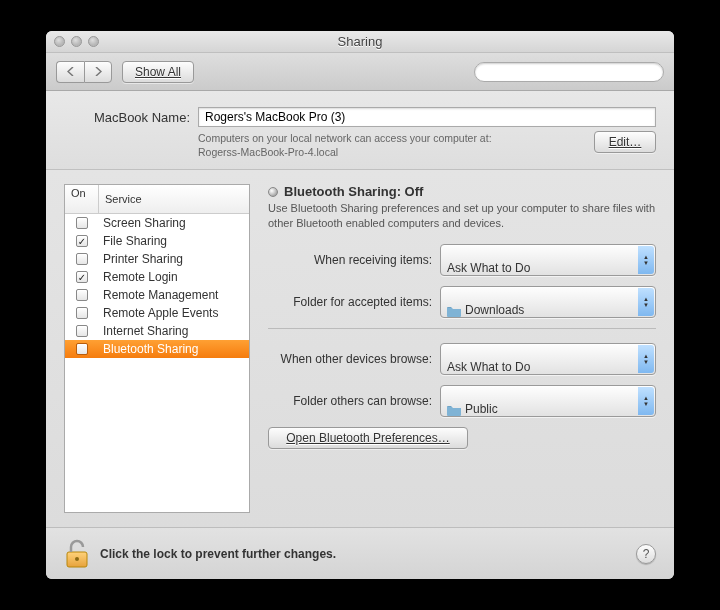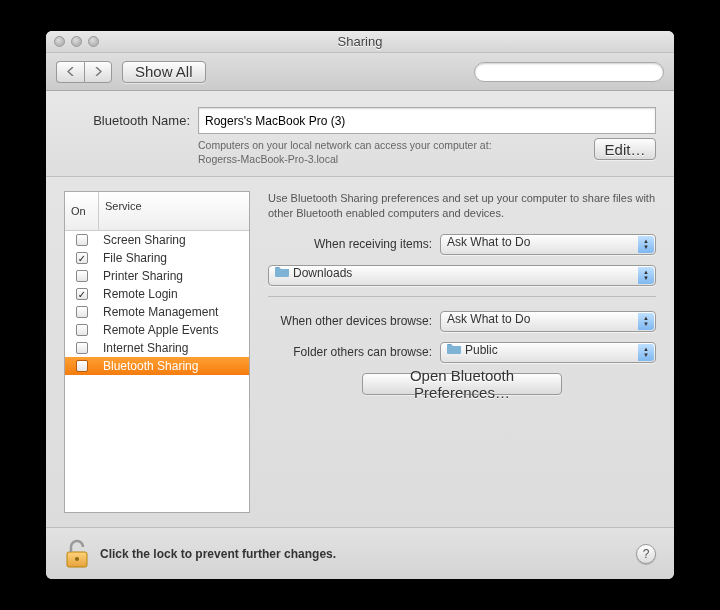--- a/index.html
+++ b/index.html
@@ -60,25 +60,26 @@
     font-size: 11px;
   }
   .nav-seg button:first-child { border-radius: 4px 0 0 4px; border-right: none; }
   .nav-seg button:last-child { border-radius: 0 4px 4px 0; }
   .aqua-btn {
     height: 22px;
     padding: 0 12px;
     background: linear-gradient(to bottom, #fdfdfd, #dcdcdc);
     border: 1px solid #999;
     border-radius: 4px;
-    font-size: 15px;
+    font-size: 12px;
     color: #333;
     text-shadow: 0 1px 0 #fff;
     display: flex; align-items: center; justify-content: center;
     box-shadow: 0 1px 0 rgba(255,255,255,0.5);
+    text-decoration: underline;
   }
   .search-wrap { margin-left: auto; }
   .search {
     width: 190px; height: 20px;
     border-radius: 10px;
     border: 1px solid #aaa;
     background: #fff;
     padding: 0 8px 0 22px;
     font-size: 12px;
     box-shadow: inset 0 1px 2px rgba(0,0,0,0.2);
@@ -89,21 +90,21 @@
   .content { flex: 1; display: flex; flex-direction: column; }
 
   .name-section {
     padding: 16px 18px 10px 18px;
     border-bottom: 1px solid #c0c0c0;
     background: linear-gradient(to bottom, #e8e8e8, #dedede);
   }
   .name-row { display: flex; align-items: center; gap: 8px; margin-bottom: 4px; }
   .name-label { width: 126px; text-align: right; font-size: 13px; }
   .name-input {
-    flex: 1; height: 27px;
+    flex: 1; height: 20px;
     border: 1px solid #aaa;
     background: #fff;
     padding: 0 6px;
     font-size: 12px;
     box-shadow: inset 0 1px 2px rgba(0,0,0,0.15);
   }
   .name-desc {
     margin-left: 134px;
     font-size: 10.5px;
     color: #666;
@@ -127,21 +128,21 @@
     border: 1px solid #aaa;
     display: flex;
     flex-direction: column;
   }
   .list-header {
     display: flex;
     background: linear-gradient(to bottom, #fff, #eee);
     border-bottom: 1px solid #ccc;
     font-size: 11px;
   }
-  .col-on { width: 34px; padding: 13px 6px; border-right: 1px solid #ccc; }
+  .col-on { width: 34px; padding: 2px 6px; border-right: 1px solid #ccc; }
   .col-service { flex: 1; padding: 8px 6px; }
   .list-body { flex: 1; overflow: auto; }
   .list-row { display: flex; align-items: center; height: 18px; font-size: 12px; }
   .list-row.selected { background: #f7941e; background: linear-gradient(to bottom, #ffa033, #f57c0e); color: #fff; }
   .list-row .cb { width: 34px; display: flex; justify-content: center; }
   .list-row .svc { flex: 1; padding: 0 4px; white-space: nowrap; overflow: hidden; text-overflow: ellipsis; }
   .chk {
     width: 12px; height: 12px;
     background: linear-gradient(to bottom,#fff,#e6e6e6);
     border: 1px solid #888;
@@ -157,40 +158,40 @@
     font-size: 12px;
   }
   .detail-head { display: flex; align-items: center; gap: 6px; margin-bottom: 2px; }
   .status-dot { width: 10px; height: 10px; border-radius: 50%; background: radial-gradient(circle at 35% 35%, #fff, #aaa 70%, #888); border: 1px solid #888; }
   .detail-title { font-weight: bold; font-size: 13px; }
   .detail-desc { font-size: 11px; color: #555; line-height: 1.3; margin-bottom: 14px; }
   .opt-row { display: flex; align-items: center; margin-bottom: 10px; }
   .opt-label { width: 172px; text-align: right; padding-right: 8px; font-size: 12px; }
   .popup {
     flex: 1;
-    height: 21px;
+    height: 32px;
     background: linear-gradient(to bottom,#fefefe,#e2e2e2);
     border: 1px solid #9a9a9a;
     border-radius: 4px;
-    display: flex; align-items: flex-start;
+    display: flex; align-items: flex-end;
     padding: 0 6px;
     font-size: 12px;
     position: relative;
     box-shadow: 0 1px 0 rgba(255,255,255,0.6), inset 0 1px 0 rgba(255,255,255,0.8);
   }
   .popup .arrows {
     position: absolute; right: 1px; top: 1px; bottom: 1px; width: 16px;
     background: linear-gradient(to bottom,#bfe0ff,#7fb8f0);
     border-radius: 0 3px 3px 0;
     display: flex; flex-direction: column; align-items: center; justify-content: center;
     font-size: 6px; line-height: 6px; color: #333;
   }
   .folder-icon { width: 14px; height: 11px; margin-right: 4px; }
   .hr { border: none; border-top: 1px solid #bbb; margin: 6px 0 14px 0; }
-  .open-bt-row { display: flex; justify-content: center; margin-top: 6px; }
+  .open-bt-row { display: flex; justify-content: flex-start; margin-top: 6px; }
 
   .footer {
     height: 52px;
     display: flex;
     align-items: center;
     padding: 0 18px;
     gap: 10px;
     background: linear-gradient(to bottom,#e2e2e2,#d4d4d4);
     border-top: 1px solid #bdbdbd;
   }
@@ -239,27 +240,27 @@
           <line x1="8" y1="8" x2="11" y2="11" stroke="#888" stroke-width="1.3"></line>
         </svg>
       <input class="search" placeholder="" style="">
     </div>
   </div>
 
   <div class="content">
 
     <div class="name-section">
       <div class="name-row">
-        <div class="name-label">Bluetooth Name:</div>
+        <div class="name-label">MacBook Name:</div>
         <input class="name-input" value="Rogers's MacBook Pro (3)" style="">
       </div>
       <div class="name-desc">
         <div class="name-desc-text">
           <span>Computers on your local network can access your computer at:</span><br>
-          <span>Rogerss-MacBook-Pro-3.local</span>
+          <span>Rogerss-MacBook-Pro-4.local</span>
         </div>
         <button class="aqua-btn" style="width:62px">Edit…</button>
       </div>
     </div>
 
     <div class="main-area">
 
       <div class="service-list">
         <div class="list-header">
           <div class="col-on">On</div>
@@ -311,30 +312,35 @@
             <div class="list-row selected">
               <div class="cb">
                 <div class="chk"></div>
               </div>
               <div class="svc">Bluetooth Sharing</div>
             </div>
           </div>
       </div>
 
       <div class="detail">
+        <div class="detail-head">
+          <div class="status-dot"></div>
+          <div class="detail-title">Bluetooth Sharing: Off</div>
+        </div>
         <div class="detail-desc">Use Bluetooth Sharing preferences and set up your computer to share files with other Bluetooth enabled computers and devices.</div>
 
         <div class="opt-row">
           <div class="opt-label">When receiving items:</div>
           <div class="popup">
             <span>Ask What to Do</span>
             <div class="arrows">▲<br>▼</div>
           </div>
         </div>
         <div class="opt-row">
+          <div class="opt-label">Folder for accepted items:</div>
           <div class="popup">
             <svg class="folder-icon" viewBox="0 0 14 11">
                 <path d="M0 2 h5 l1 1 h8 v7 a1 1 0 0 1 -1 1 h-12 a1 1 0 0 1 -1 -1 z" fill="#7fb3d5"></path>
                 <path d="M0 2 a1 1 0 0 1 1 -1 h3 l1 1 z" fill="#6fa3c5"></path>
               </svg>
             <span>Downloads</span>
             <div class="arrows">▲<br>▼</div>
           </div>
         </div>
 

